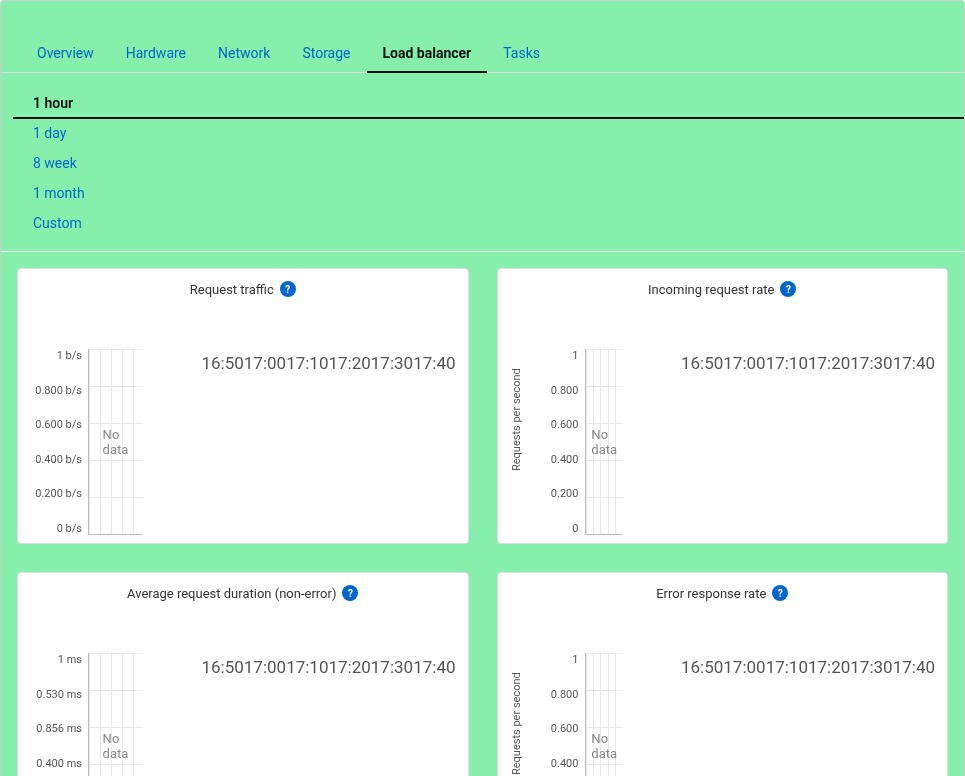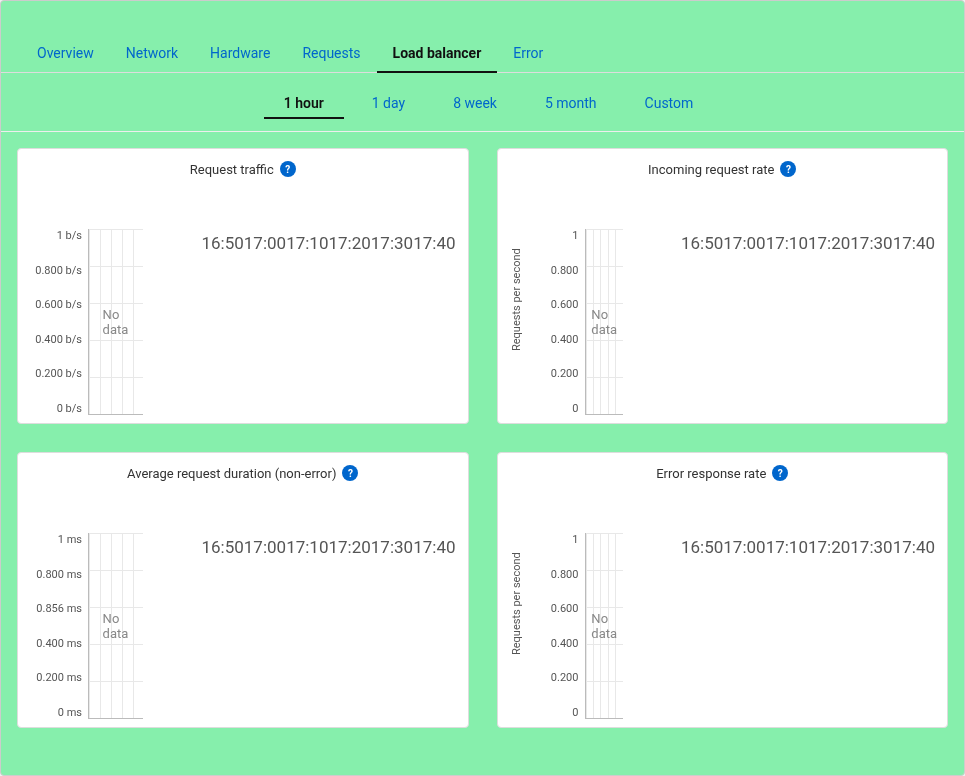--- a/index.html
+++ b/index.html
@@ -64,23 +64,24 @@
       white-space: nowrap;
     }
     .tab-item.active {
       color: #111;
       border-bottom: 2px solid #111;
       font-weight: 700;
     }
     .time-nav {
       display: flex;
       justify-content: center;
-      gap: 8px;
+      gap: 0;
       padding: 16px 0 12px 12px;
       border-bottom: 1px solid #eee;
+      flex-direction: column;
     }
     .time-item {
       padding: 6px 20px;
       font-size: 14px;
       cursor: pointer;
       color: #0066cc;
       border-bottom: 2px solid transparent;
     }
     .time-item.active {
       color: #111;
@@ -214,32 +215,32 @@
   <div class="modal-header">
     <div class="modal-title">
       <span></span>
       <span class="external-link-icon"></span>
     </div>
     <button class="close-btn"></button>
   </div>
 
   <div class="tabs-nav" id="tabs-nav">
       <div class="tab-item">Overview</div>
+      <div class="tab-item">Hardware</div>
       <div class="tab-item">Network</div>
-      <div class="tab-item">Hardware</div>
-      <div class="tab-item">Requests</div>
+      <div class="tab-item">Storage</div>
       <div class="tab-item active">Load balancer</div>
-      <div class="tab-item">Error</div>
+      <div class="tab-item">Tasks</div>
     </div>
 
   <div class="time-nav" id="time-nav">
       <div class="time-item active">1 hour</div>
       <div class="time-item">1 day</div>
       <div class="time-item">8 week</div>
-      <div class="time-item">5 month</div>
+      <div class="time-item">1 month</div>
       <div class="time-item">Custom</div>
     </div>
 
   <div class="charts-grid" id="charts-grid">
       <div class="chart-card">
         <div class="chart-title-row">
           <span class="chart-title">Request traffic</span>
           <span class="help-icon">?</span>
         </div>
         <div class="chart-area">
@@ -327,21 +328,21 @@
       <div class="chart-card">
         <div class="chart-title-row">
           <span class="chart-title">Average request duration (non-error)</span>
           <span class="help-icon">?</span>
         </div>
         <div class="chart-area">
           <div class="chart-inner">
             <div class="chart-plot">
               <div class="y-axis">
                 <span>1 ms</span>
-                <span>0.800 ms</span>
+                <span>0.530 ms</span>
                 <span>0.856 ms</span>
                 <span>0.400 ms</span>
                 <span>0.200 ms</span>
                 <span>0 ms</span>
               </div>
               <div class="chart-canvas">
                 <div class="grid-lines">
                   <div class="grid-line-h" style="top: 0%;"></div>
                   <div class="grid-line-h" style="top: 20%;"></div>
                   <div class="grid-line-h" style="top: 40%;"></div>

